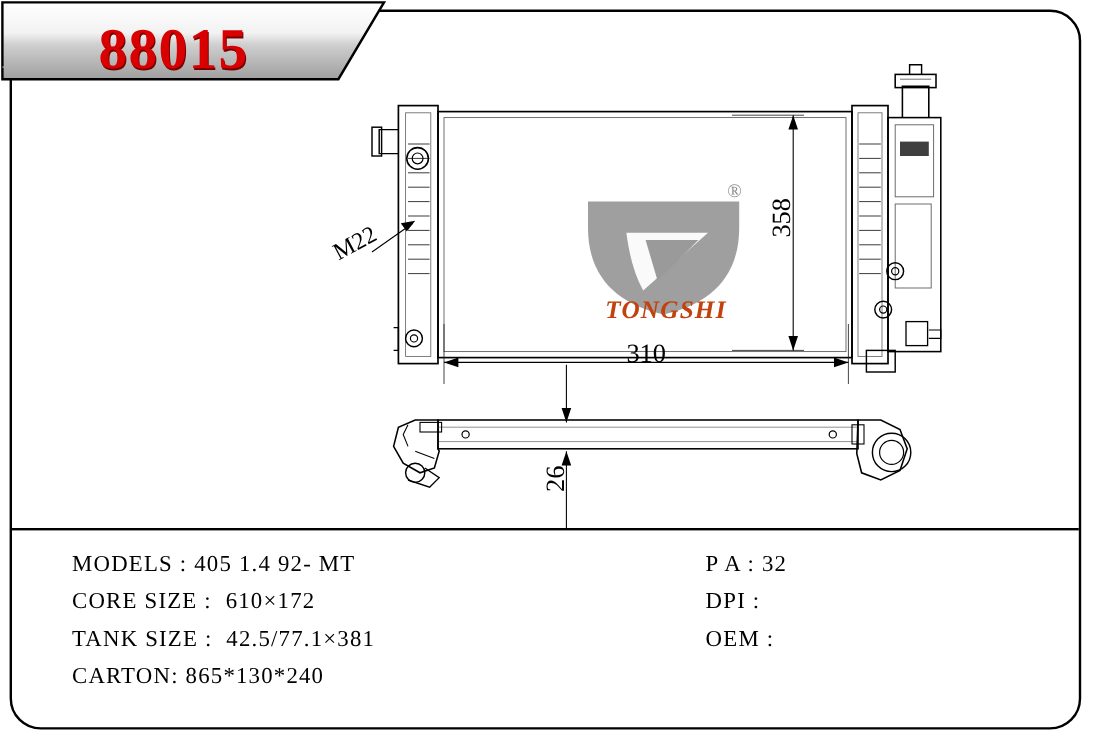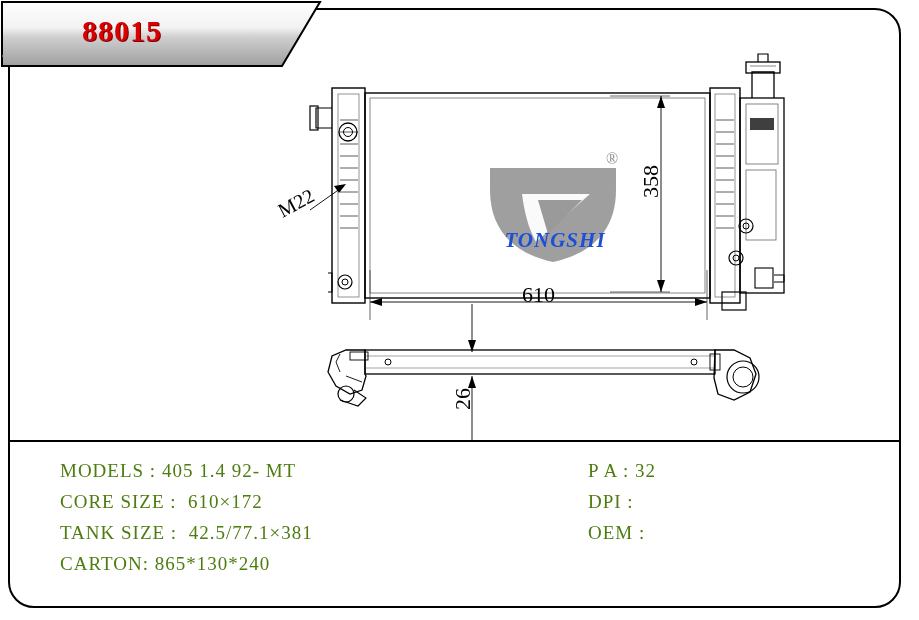--- a/index.html
+++ b/index.html
@@ -35,21 +35,21 @@
     top: 0px;
     width: 330px;
     height: 70px;
   }
   .banner-label {
     position: absolute;
     left: 82px;
     top: 14px;
     font-family: "Liberation Serif", serif;
     font-weight: bold;
-    font-size: 30px;
+    font-size: 48px;
     letter-spacing: 1px;
     color: #d80000;
     text-shadow: 1px 1px 0 #7a0000;
   }
   
   .divider {
     position: absolute;
     left: 10px;
     top: 440px;
     width: 889px;
@@ -65,21 +65,21 @@
   }
   .specs-right {
     position: absolute;
     left: 588px;
     top: 455px;
     width: 300px;
   }
   .spec-line {
     font-family: "Liberation Serif", serif;
     font-size: 19px;
-    color: #4d7c0f;
+    color: #000000;
     letter-spacing: 1px;
     line-height: 31px;
     white-space: pre;
   }
   
   .drawing {
     position: absolute;
     left: 10px;
     top: 20px;
     width: 889px;
@@ -89,28 +89,28 @@
     position: absolute;
     left: 468px;
     top: 130px;
     width: 150px;
     height: 120px;
     pointer-events: none;
   }
   .wm-text {
     position: absolute;
     left: 470px;
-    top: 208px;
+    top: 226px;
     width: 150px;
     text-align: center;
     font-family: "Liberation Serif", serif;
     font-style: italic;
     font-weight: bold;
     font-size: 21px;
-    color: #1d4ed8;
+    color: #c2410c;
     letter-spacing: 1px;
   }
   .dim-label {
     position: absolute;
     font-family: "Liberation Serif", serif;
     font-size: 22px;
     color: #000;
   }
   .dim-610 { left: 512px; top: 262px; }
   .dim-358 { left: 628px; top: 178px; transform: rotate(-90deg); transform-origin: left top; }
@@ -252,21 +252,21 @@
     <div class="watermark">
       <svg width="150" height="120" viewBox="0 0 150 120">
         <path d="M12,18 L138,18 L138,40 C138,82 112,104 75,112 C38,104 12,82 12,40 Z" fill="#9a9a9a" opacity="0.95"></path>
         <path d="M44,44 L112,44 L58,92 C50,78 46,60 44,44 Z" fill="#ffffff" opacity="0.95"></path>
         <path d="M60,50 L104,50 L70,84 Z" fill="#9a9a9a"></path>
         <text x="128" y="14" font-family="Liberation Serif, serif" font-size="16" fill="#8e8e8e">®</text>
       </svg>
     </div>
     <div class="wm-text">TONGSHI</div>
 
-    <div class="dim-label dim-610">610</div>
+    <div class="dim-label dim-610">310</div>
     <div class="dim-label dim-358">358</div>
     <div class="dim-label dim-26">26</div>
     <div class="dim-label dim-m22">M22</div>
   </div>
 
   <div class="specs-left">
     <div class="spec-line">MODELS : 405 1.4 92- MT</div>
     <div class="spec-line">CORE SIZE :  610×172</div>
     <div class="spec-line">TANK SIZE :  42.5/77.1×381</div>
     <div class="spec-line">CARTON: 865*130*240</div>

